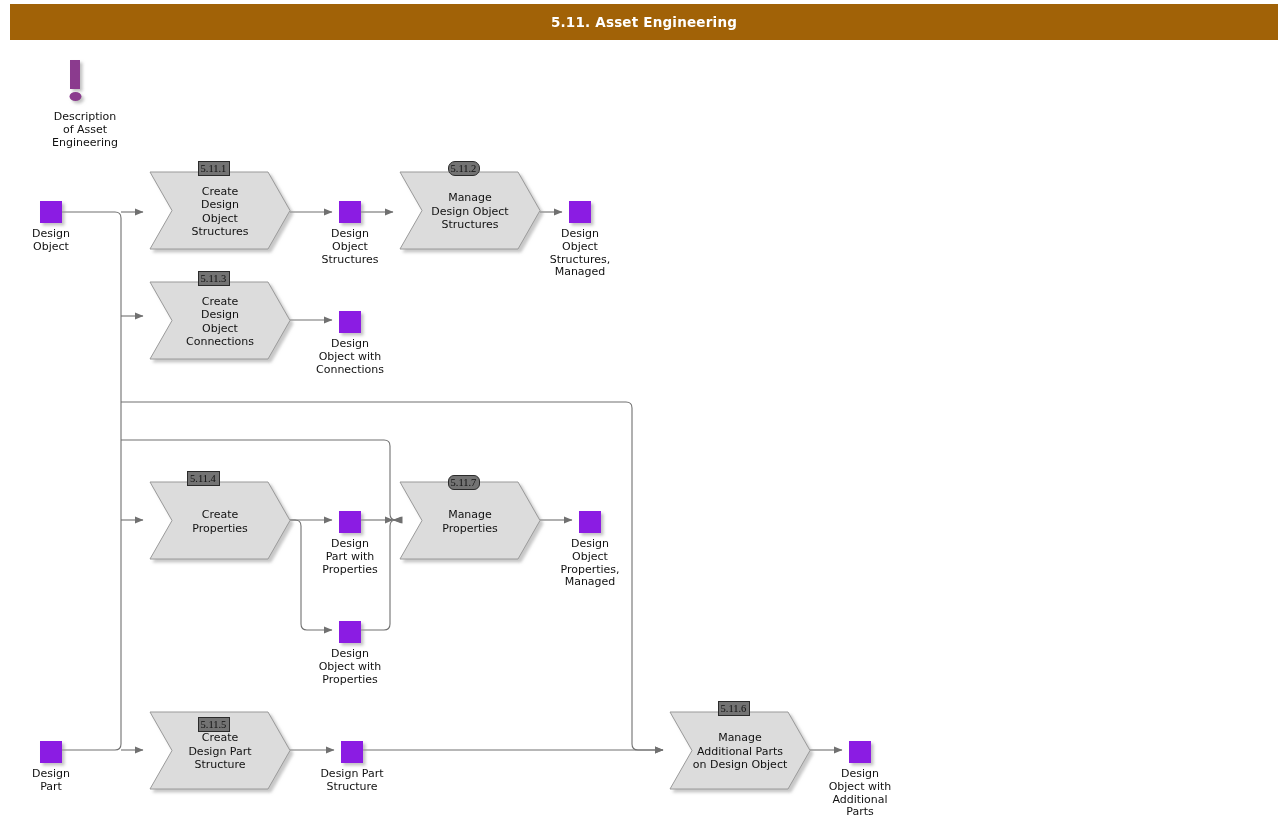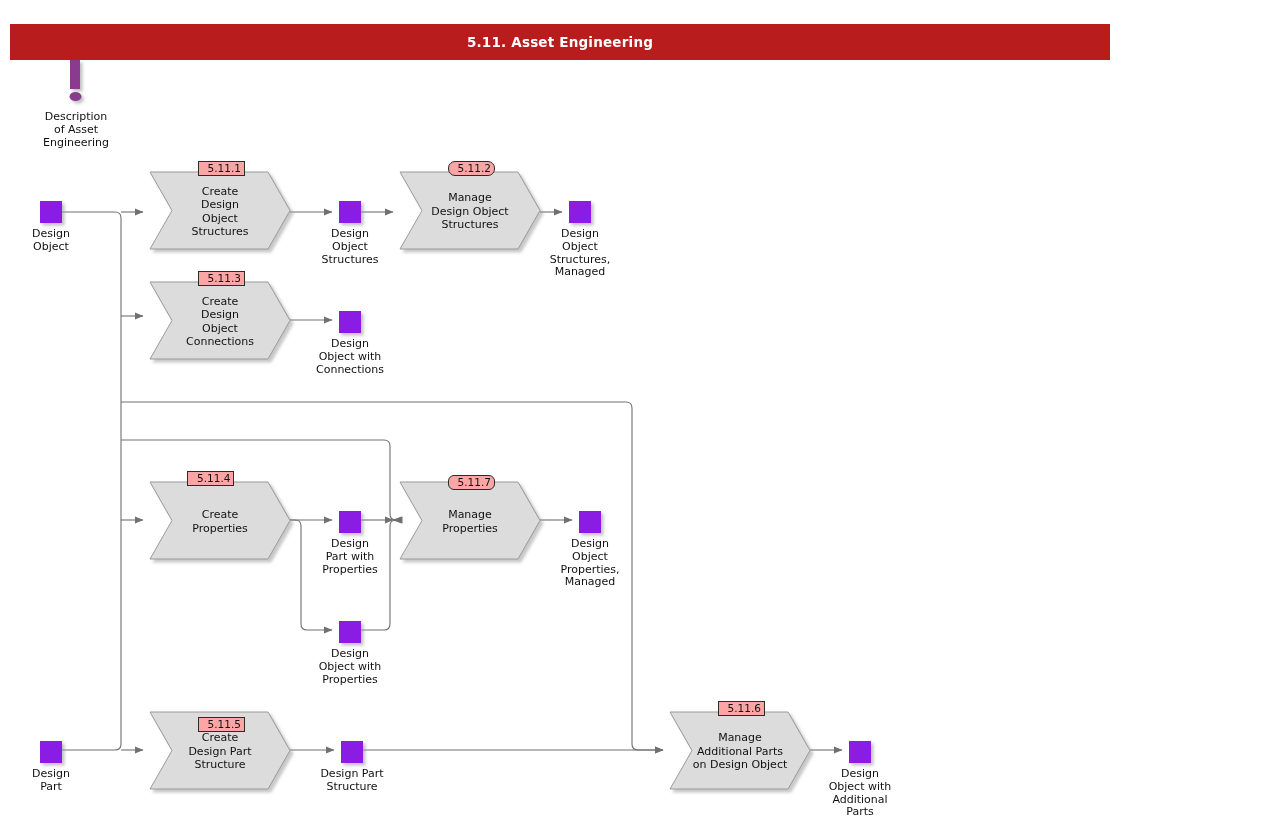--- a/index.html
+++ b/index.html
@@ -1,29 +1,29 @@
 <!DOCTYPE html>
 <html><head>
 <meta charset="utf-8">
 <style>
   html,body{margin:0;padding:0;background:#ffffff;}
   body{width:1280px;height:825px;position:relative;overflow:hidden;
        font-family:"DejaVu Sans","Liberation Sans",sans-serif;}
   #stage{position:absolute;left:0;top:0;width:1280px;height:825px;}
   #svg{position:absolute;left:0;top:0;width:1280px;height:825px;}
-  .titlebar{position:absolute;left:10px;top:24px;width:1100px;height:36px;
-            background:#b91c1c;color:#ffffff;font-size:13.5px;font-weight:bold;
+  .titlebar{position:absolute;left:10px;top:4px;width:1268px;height:36px;
+            background:#a16207;color:#ffffff;font-size:13.5px;font-weight:bold;
             display:flex;align-items:center;justify-content:center;letter-spacing:.2px;}
   .lbl{position:absolute;text-align:center;font-size:11px;color:#111111;
        line-height:12.8px;white-space:pre-line;}
   .proclbl{position:absolute;text-align:center;font-size:11px;color:#111111;
            line-height:13.5px;white-space:pre-line;}
-  .num{position:absolute;background:#fca5a5;border:1px solid #2b2b2b;
-       font-size:10.5px;color:#111111;padding:1px 3px 1px 9px;line-height:11px;
-       white-space:nowrap;}
+  .num{position:absolute;background:#737373;border:1px solid #2b2b2b;
+       font-size:10.5px;color:#111111;padding:1px 3px 1px 2px;line-height:11px;
+       white-space:nowrap;font-family:Liberation Serif, serif;}
 </style>
 </head>
 <body>
 
 <div id="stage">
 
   <div class="titlebar">5.11. Asset Engineering</div>
 
   <svg id="svg" viewBox="0 0 1280 825">
     <defs>
@@ -131,21 +131,21 @@
         <g filter="url(#shn)">
           <rect x="849" y="741" width="22" height="22" fill="#8B1AE3"></rect>
         </g>
       </g>
     <g id="note-glyph" filter="url(#shn)">
       <rect x="70" y="60" width="10" height="29" fill="#8B3A8E"></rect>
       <ellipse cx="75.5" cy="96.5" rx="6" ry="4.6" fill="#8B3A8E"></ellipse>
     </g>
   </svg>
 
-  <div class="lbl" style="left:21px;top:111px;width:110px;">Description
+  <div class="lbl" style="left:30px;top:111px;width:110px;">Description
 of Asset
 Engineering</div>
 
   <div id="labels">
       <div class="proclbl" style="left: 166px; width: 108px; top: 184.5px;">Create
 Design
 Object
 Structures</div>
       <div class="num" style="left: 197.5px; top: 161px;">5.11.1</div>
       <div class="proclbl" style="left: 416px; width: 108px; top: 191.25px;">Manage

